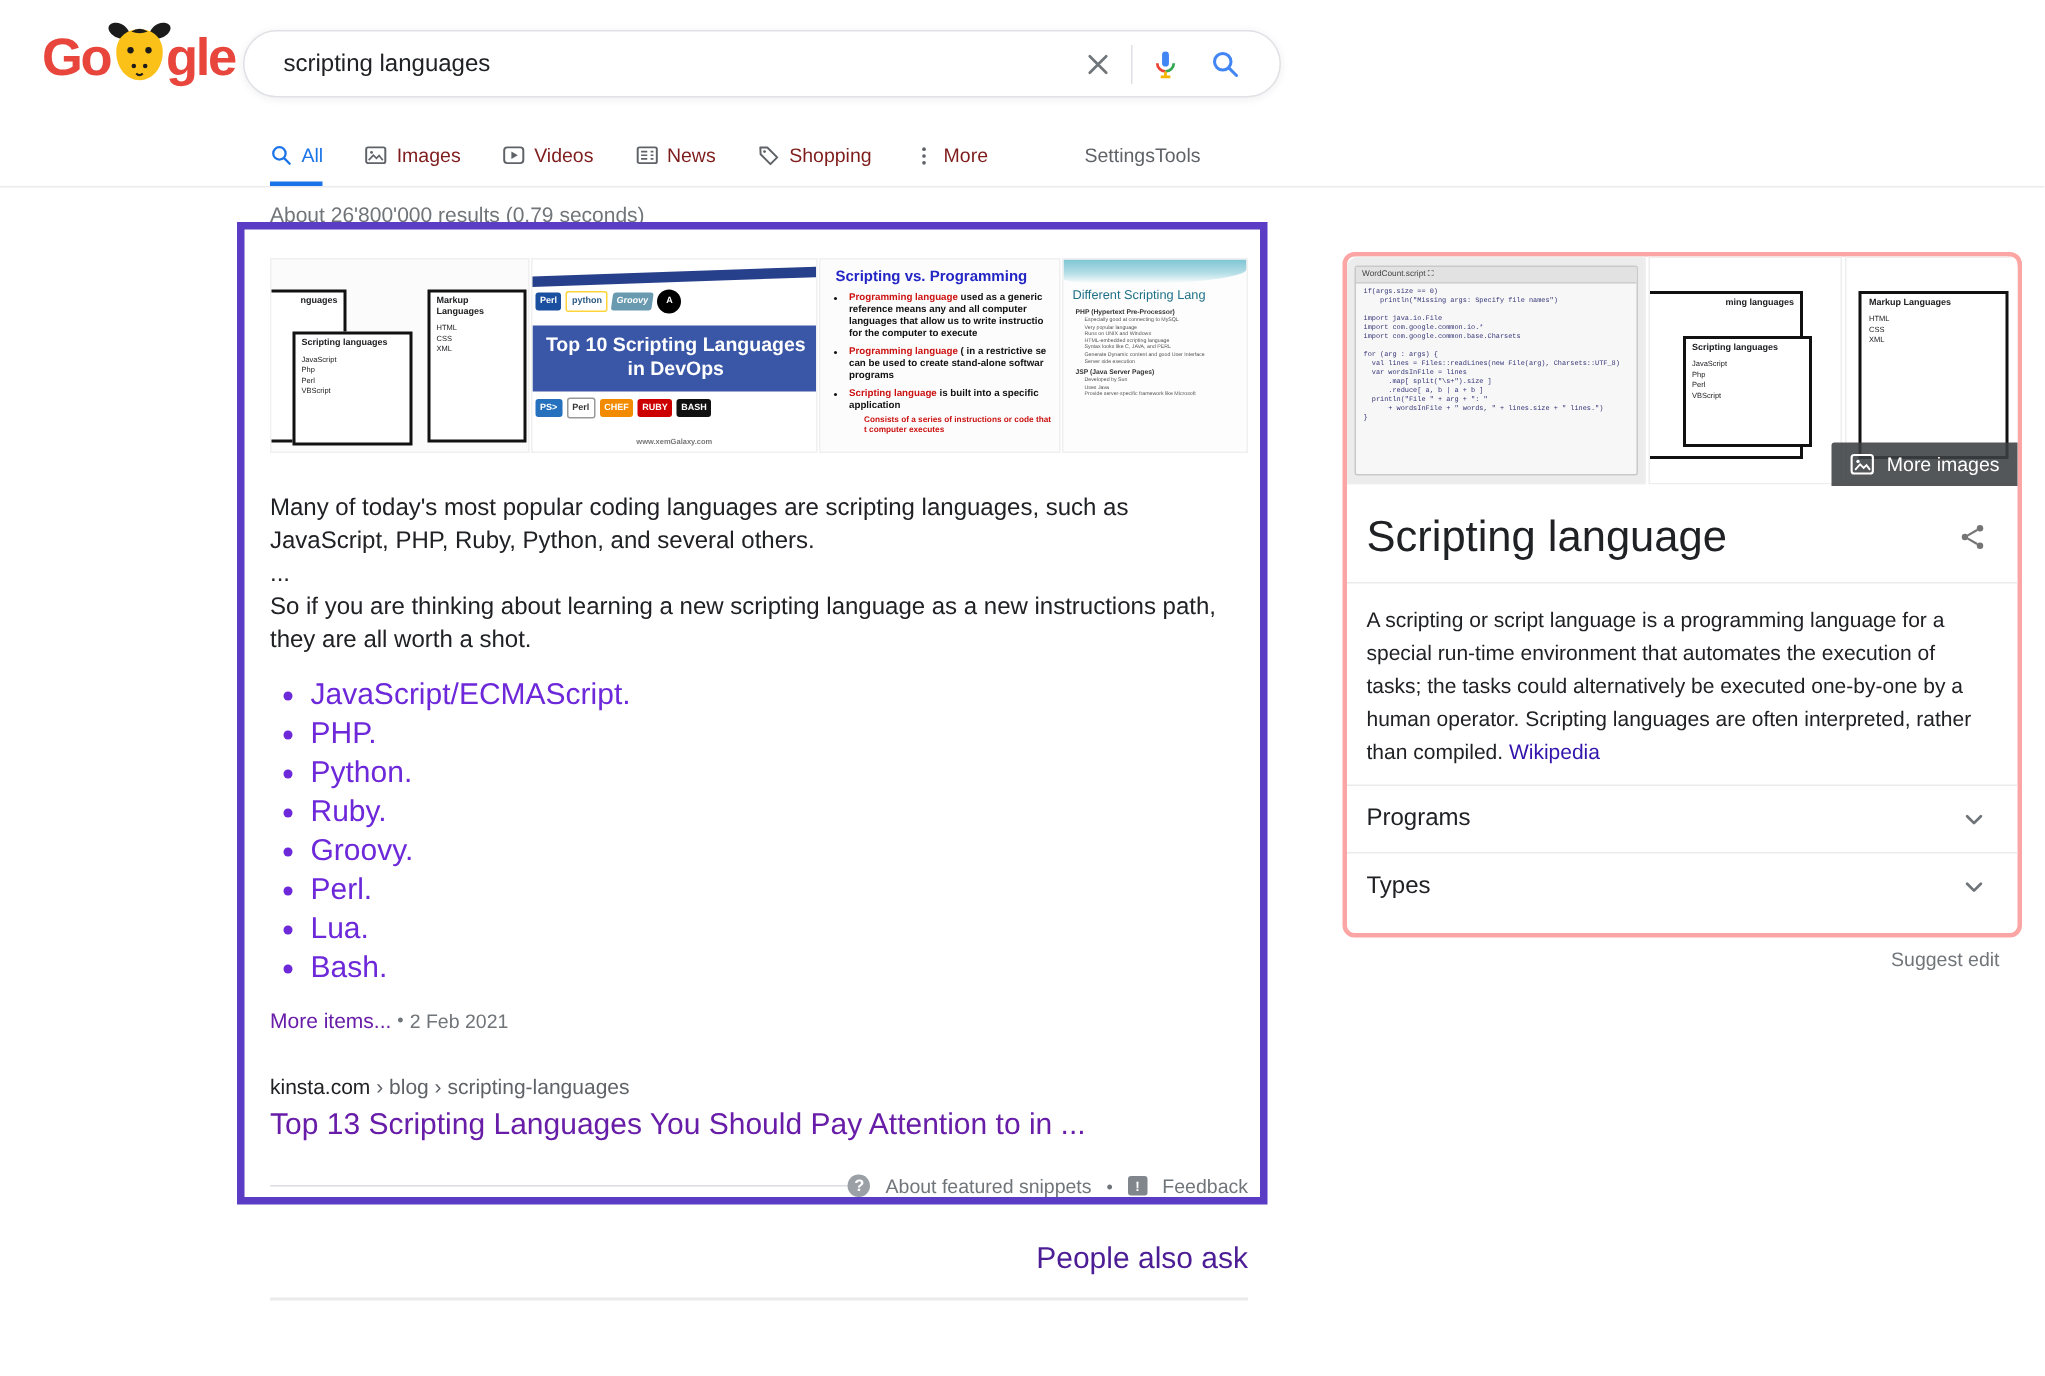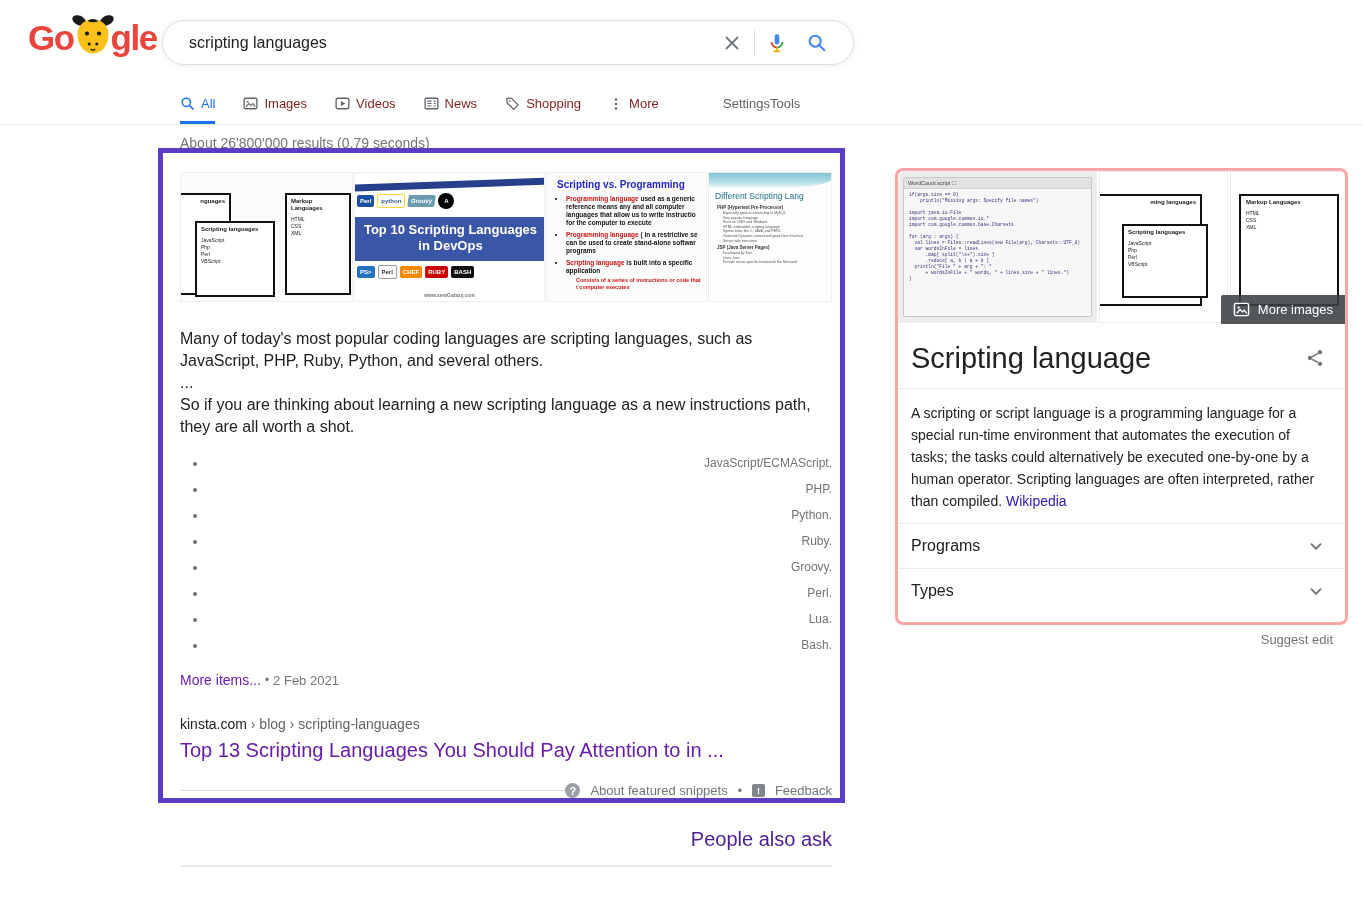--- a/index.html
+++ b/index.html
@@ -88,21 +88,21 @@
   .t4 { width: 124px; background: #fdfdfd; }
   .t4 .wave { height: 16px; background: linear-gradient(180deg, #7fc4d4 0%, #b8e0e8 60%, #fdfdfd 100%); border-radius: 0 0 60% 20%; }
   .t4 .t4title { color: #1d6f86; font-size: 8.5px; padding: 2px 4px 2px 6px; }
   .t4 .bhead { font-size: 4.5px; font-weight: bold; color: #333; margin: 2px 0 1px 8px; }
   .t4 .bitems { font-size: 3.5px; line-height: 4.6px; color: #555; margin-left: 14px; }
 
   .snippet-text { margin-top: 26px; font-size: 16px; line-height: 22px; color: #202124; }
   .snippet-text .p1 { max-width: 590px; }
   .snippet-text .p2 { max-width: 650px; }
   .snippet-list { margin: 12px 0 0 0; padding-left: 27px; }
-  .snippet-list li { font-size: 12px; line-height: 26px; color: #737373; text-align: right; }
+  .snippet-list li { font-size: 20px; line-height: 26px; color: #6d28d9; }
   .moreitems-row { margin-top: 14px; font-size: 14px; display: flex; align-items: center; gap: 4px; }
   .moreitems-link { color: #681da8; cursor: pointer; }
   .mi-dot { color: #70757a; font-size: 12px; }
   .mi-date { color: #70757a; font-size: 13px; }
   .crumb { margin-top: 28px; font-size: 14px; cursor: pointer; }
   .crumb .cdom { color: #202124; }
   .crumb .crest { color: #5f6368; }
   .result-title { margin-top: 7px; font-size: 20px; color: #681da8; cursor: pointer; max-width: 620px; }
   .snip-footer { margin-top: 21px; display: flex; align-items: center; }
   .snip-footer .fline { width: 385px; height: 1px; background: #dadce0; }

